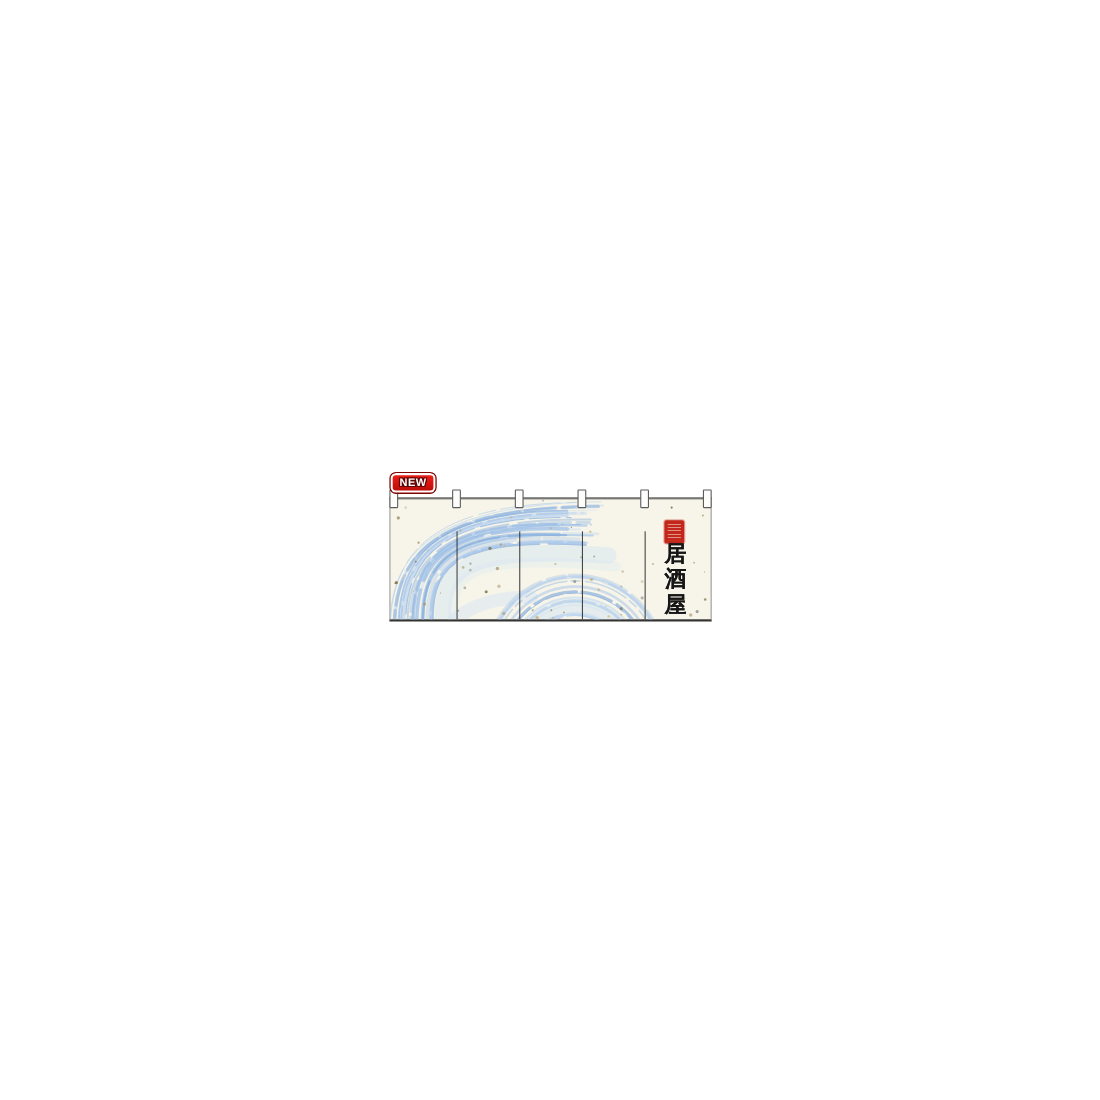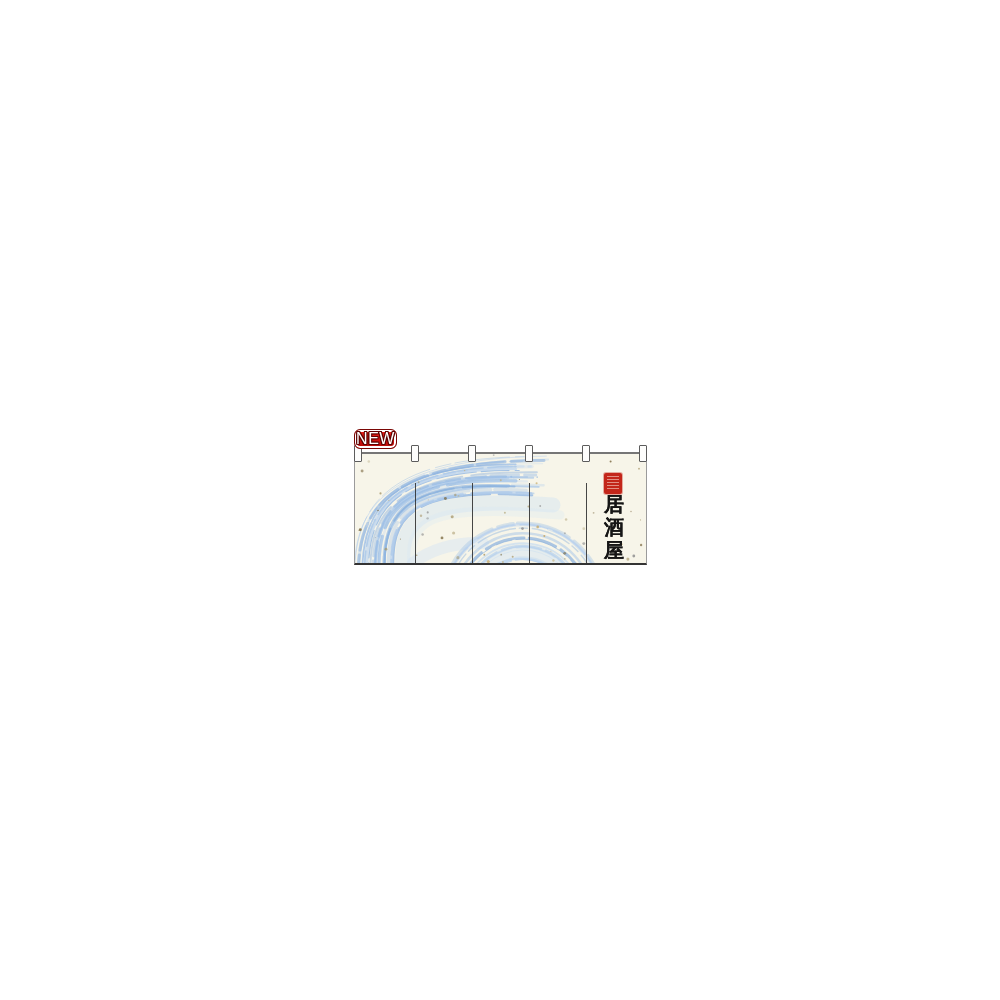--- a/index.html
+++ b/index.html
@@ -45,21 +45,21 @@
   .kanji .ch{text-shadow:0 0 .4px #161616;}
   
   .badge{
     position:absolute;left:354px;top:429px;width:43px;height:20px;z-index:10;
     background:linear-gradient(180deg,#f0231c 0%,#d5120e 55%,#b20a08 100%);
     border:1px solid #7a0604;border-radius:6px;box-sizing:border-box;
     box-shadow:inset 0 0 0 2px #ffffff;
     display:flex;align-items:center;justify-content:center;
   }
   .badge span{
-    color:#ffffff;font-weight:400;font-size:16px;letter-spacing:.5px;
+    color:#ffffff;font-weight:700;font-size:10px;letter-spacing:.5px;
     text-shadow:-1px 0 #5e0402,1px 0 #5e0402,0 -1px #5e0402,0 1px #5e0402,
                 -1px -1px #5e0402,1px 1px #5e0402,1px -1px #5e0402,-1px 1px #5e0402;
   }
 </style>
 </head>
 <body>
 
 <div class="stage">
 
   <div class="badge">

